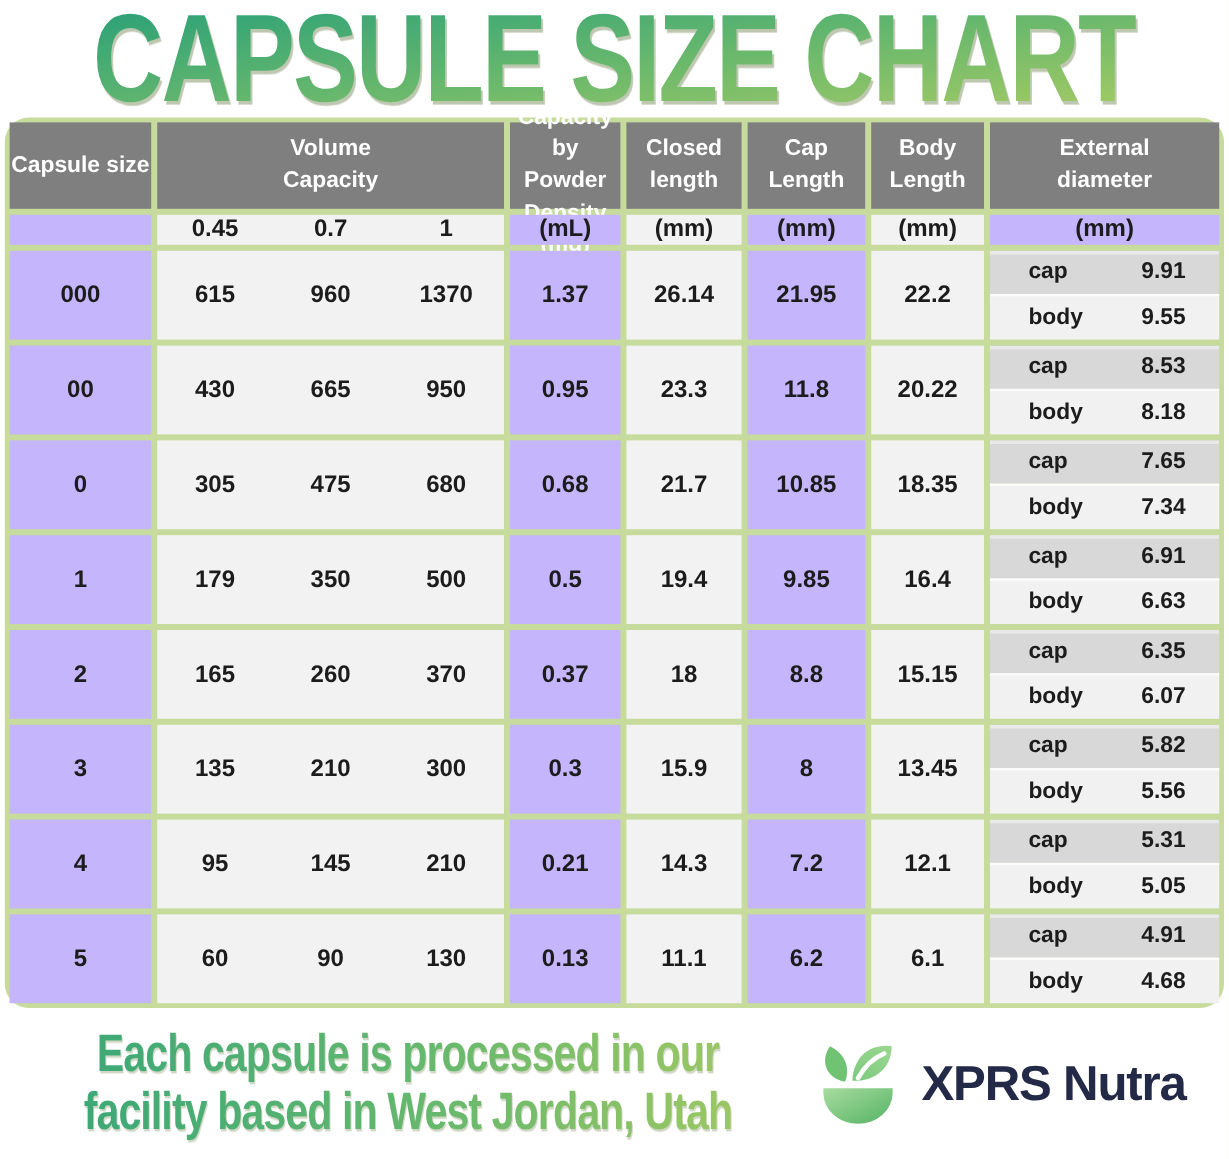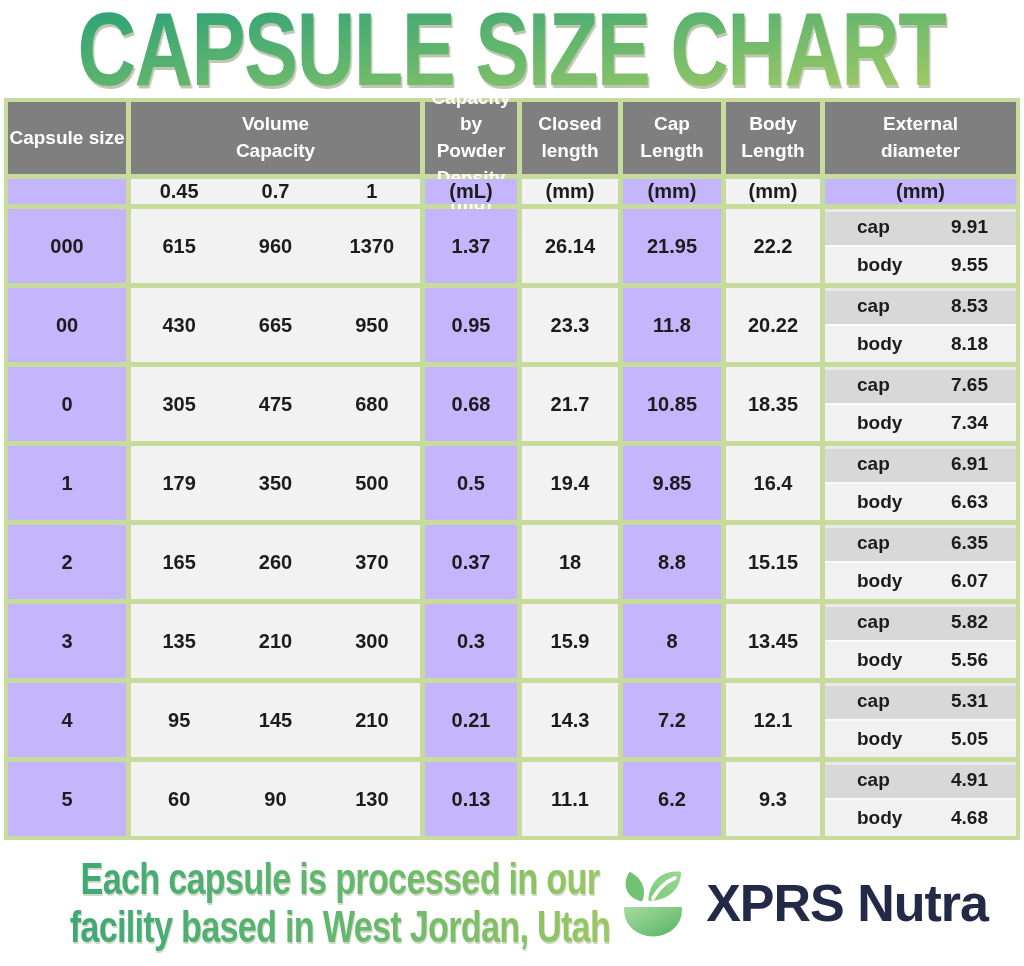--- a/index.html
+++ b/index.html
@@ -12,21 +12,21 @@
     font-size:104px; font-weight:bold; letter-spacing:-2px; white-space:nowrap;
     transform:scaleX(0.78);
     background:linear-gradient(175deg,#2ba178 8%,#6cb96c 55%,#a8cc64 95%);
     -webkit-background-clip:text; background-clip:text; color:transparent;
     filter:drop-shadow(2px 3px 0px rgba(110,130,80,0.45));
   }
 
   
   .cap-table {
     margin:0 4px; background:#c7db9c; padding:4px;
-    display:flex; flex-direction:column; gap:5px;
+    display:flex; flex-direction:column; gap:5px;border-radius:20px;
   }
   .row { display:grid; grid-template-columns:118px 289px 92px 96px 98px 94px 1fr; gap:5px; }
   .cell { display:flex; align-items:center; justify-content:center;
           font-weight:bold; color:#1c1c1c; font-size:20px; text-align:center; }
   .hdr  { background:#7f7f7f; color:#ffffff; font-size:19px; line-height:1.4;
           flex-direction:column; }
   .gray  { background:#c4b5fd; }
   .white { background:#f2f2f2; }
   .header-row .cell { height:72px; }
   .unit-row   .cell { height:25px; }
@@ -47,21 +47,21 @@
     position:absolute; left:24px; top:50%; transform:translateY(-50%) scaleX(0.78);
     transform-origin:left center; width:810px; text-align:center;
     font-size:44px; font-weight:bold; line-height:1.1; letter-spacing:-1px;
     background:linear-gradient(90deg,#3ba777 5%,#68b96d 55%,#a5ca61 100%);
     -webkit-background-clip:text; background-clip:text; color:transparent;
     filter:drop-shadow(1px 2px 0px rgba(120,140,90,0.35));
   }
   .brand { position:absolute; right:36px; top:50%; transform:translateY(-50%);
            display:flex; align-items:center; gap:14px; }
   .brand-icon { width:78px; height:82px; }
-  .brand-name { font-size:52px; font-weight:bold; color:#232a47; letter-spacing:-1px; }
+  .brand-name { font-size:41px; font-weight:bold; color:#232a47; letter-spacing:-1px; }
 </style>
 </head>
 <body>
 
 <div class="title-wrap">
   <div class="title">CAPSULE SIZE CHART</div>
 </div>
 
 <div class="cap-table">
 
@@ -273,21 +273,21 @@
   <div class="row data-row">
     <div class="cell gray">5</div>
     <div class="cell white weights">
       <span>60</span>
       <span>90</span>
       <span>130</span>
     </div>
     <div class="cell gray">0.13</div>
     <div class="cell white">11.1</div>
     <div class="cell gray">6.2</div>
-    <div class="cell white">9.3</div>
+    <div class="cell white">6.1</div>
     <div class="cell ext">
       <div class="band band-cap">
         <span>cap</span>
         <span>4.91</span>
       </div>
       <div class="band band-body">
         <span>body</span>
         <span>4.68</span>
       </div>
     </div>

